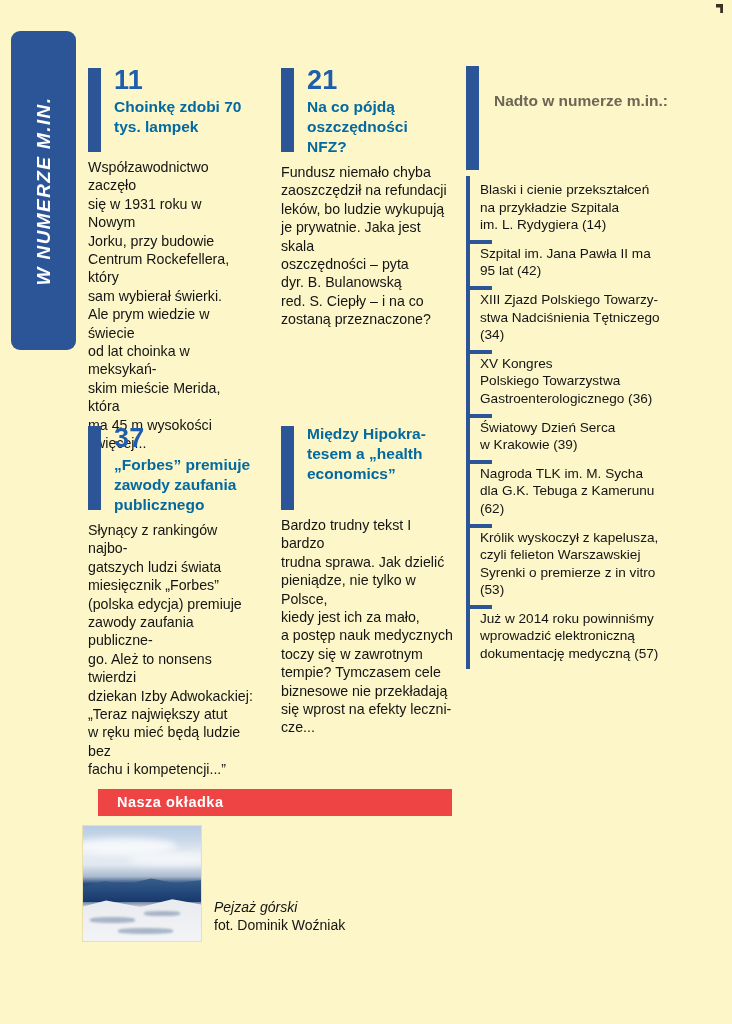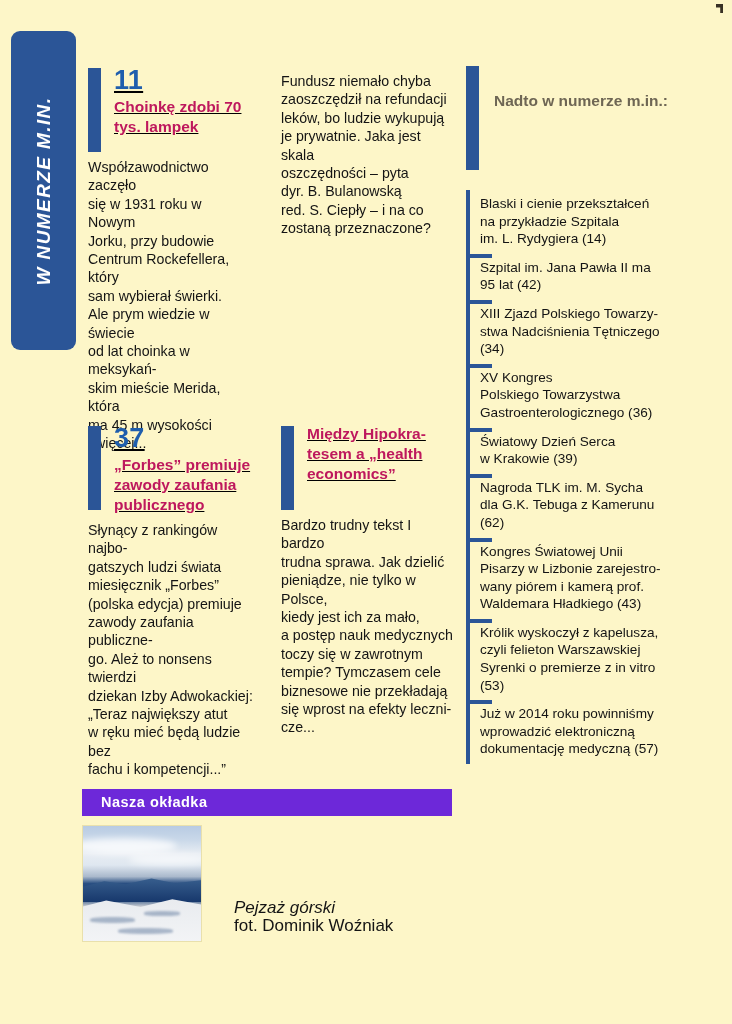--- a/index.html
+++ b/index.html
@@ -57,40 +57,39 @@
   }
 
   
   .article {
     position: absolute;
   }
   .art-head {
     position: relative;
     padding-left: 26px;
     min-height: 86px;
-    text-decoration: underline;
   }
   .art-bar {
     position: absolute;
     left: 0;
     top: 2px;
     width: 13px;
     height: 84px;
     background: #2b5597;
   }
   .art-num {
     color: #1f5ead;
     font-weight: bold;
     font-size: 27px;
     line-height: 28px;
     margin-bottom: 3px;
     letter-spacing: .3px;
   }
   .art-title {
-    color: #be185d;
+    color: #0369a1;
     font-weight: bold;
     font-size: 15.5px;
     line-height: 20px;
   }
   .art-body {
     color: #141414;
     font-size: 14.2px;
     line-height: 18.4px;
     margin-top: 6px;
     white-space: pre-line;
@@ -118,21 +117,21 @@
   }
   .nadto-title {
     color: #6e6654;
     font-weight: bold;
     font-size: 15.5px;
     line-height: 21px;
     padding-top: 24px;
   }
   .nadto-list {
     position: relative;
-    margin-top: 18px;
+    margin-top: 4px;
   }
   .nadto-item {
     position: relative;
     padding: 5px 2px 6px 14px;
     color: #141414;
     font-size: 13.6px;
     line-height: 17.6px;
     white-space: pre-line;
   }
   .nadto-item::before { 
@@ -156,26 +155,27 @@
   .nadto-item.first::after { display: none; }
 
   
   .cover {
     position: absolute;
     left: 82px;
     top: 789px;
     width: 370px;
   }
   .cover-header {
-    background: #6d28d9;
+    background: #ef4444;
     color: #ffffff;
     font-weight: bold;
     font-size: 14.5px;
     letter-spacing: .5px;
     padding: 5px 14px 6px 19px;
+    margin-left: 16px;
   }
   .cover-row {
     display: flex;
     align-items: flex-end;
     margin-top: 9px;
   }
   .cover-photo {
     width: 118px;
     height: 115px;
     flex: none;
@@ -224,24 +224,24 @@
     clip-path: polygon(0 28%, 22% 14%, 48% 26%, 72% 12%, 100% 24%, 100% 100%, 0 100%);
   }
   .cover-photo .streak {
     position: absolute;
     background: #6f86a6;
     opacity: .55;
     border-radius: 40%;
     filter: blur(1px);
   }
   .cover-caption {
-    padding-left: 32px;
+    padding-left: 12px;
     padding-bottom: 8px;
     color: #141414;
-    font-size: 17px;
+    font-size: 14px;
     line-height: 17.5px;
   }
   .cover-caption .ital {
     font-style: italic;
     display: block;
   }
 </style>
 </head>
 <body>
 
@@ -267,20 +267,27 @@
 Centrum Rockefellera, który
 sam wybierał świerki.
 Ale prym wiedzie w świecie
 od lat choinka w meksykań-
 skim mieście Merida, która
 ma 45 m wysokości
 i więcej...</div>
   </div>
 
   <div class="article" style="left:281px; top:66px; width:170px;">
+    <div class="art-head">
+      <div class="art-bar"></div>
+      <div class="art-num">21</div>
+      <div class="art-title">Na co pójdą
+oszczędności
+NFZ?</div>
+    </div>
     <div class="art-body">Fundusz niemało chyba
 zaoszczędził na refundacji
 leków, bo ludzie wykupują
 je prywatnie. Jaka jest skala
 oszczędności – pyta
 dyr. B. Bulanowską
 red. S. Ciepły – i na co
 zostaną przeznaczone?</div>
   </div>
 
@@ -340,24 +347,20 @@
 stwa Nadciśnienia Tętniczego
 (34)</div>
       <div class="nadto-item">XV Kongres
 Polskiego Towarzystwa
 Gastroenterologicznego (36)</div>
       <div class="nadto-item">Światowy Dzień Serca
 w Krakowie (39)</div>
       <div class="nadto-item">Nagroda TLK im. M. Sycha
 dla G.K. Tebuga z Kamerunu
 (62)</div>
-      <div class="nadto-item">Kongres Światowej Unii
-Pisarzy w Lizbonie zarejestro-
-wany piórem i kamerą prof.
-Waldemara Hładkiego (43)</div>
       <div class="nadto-item">Królik wyskoczył z kapelusza,
 czyli felieton Warszawskiej
 Syrenki o premierze z in vitro
 (53)</div>
       <div class="nadto-item">Już w 2014 roku powinniśmy
 wprowadzić elektroniczną
 dokumentację medyczną (57)</div>
     </div>
   </div>
 

